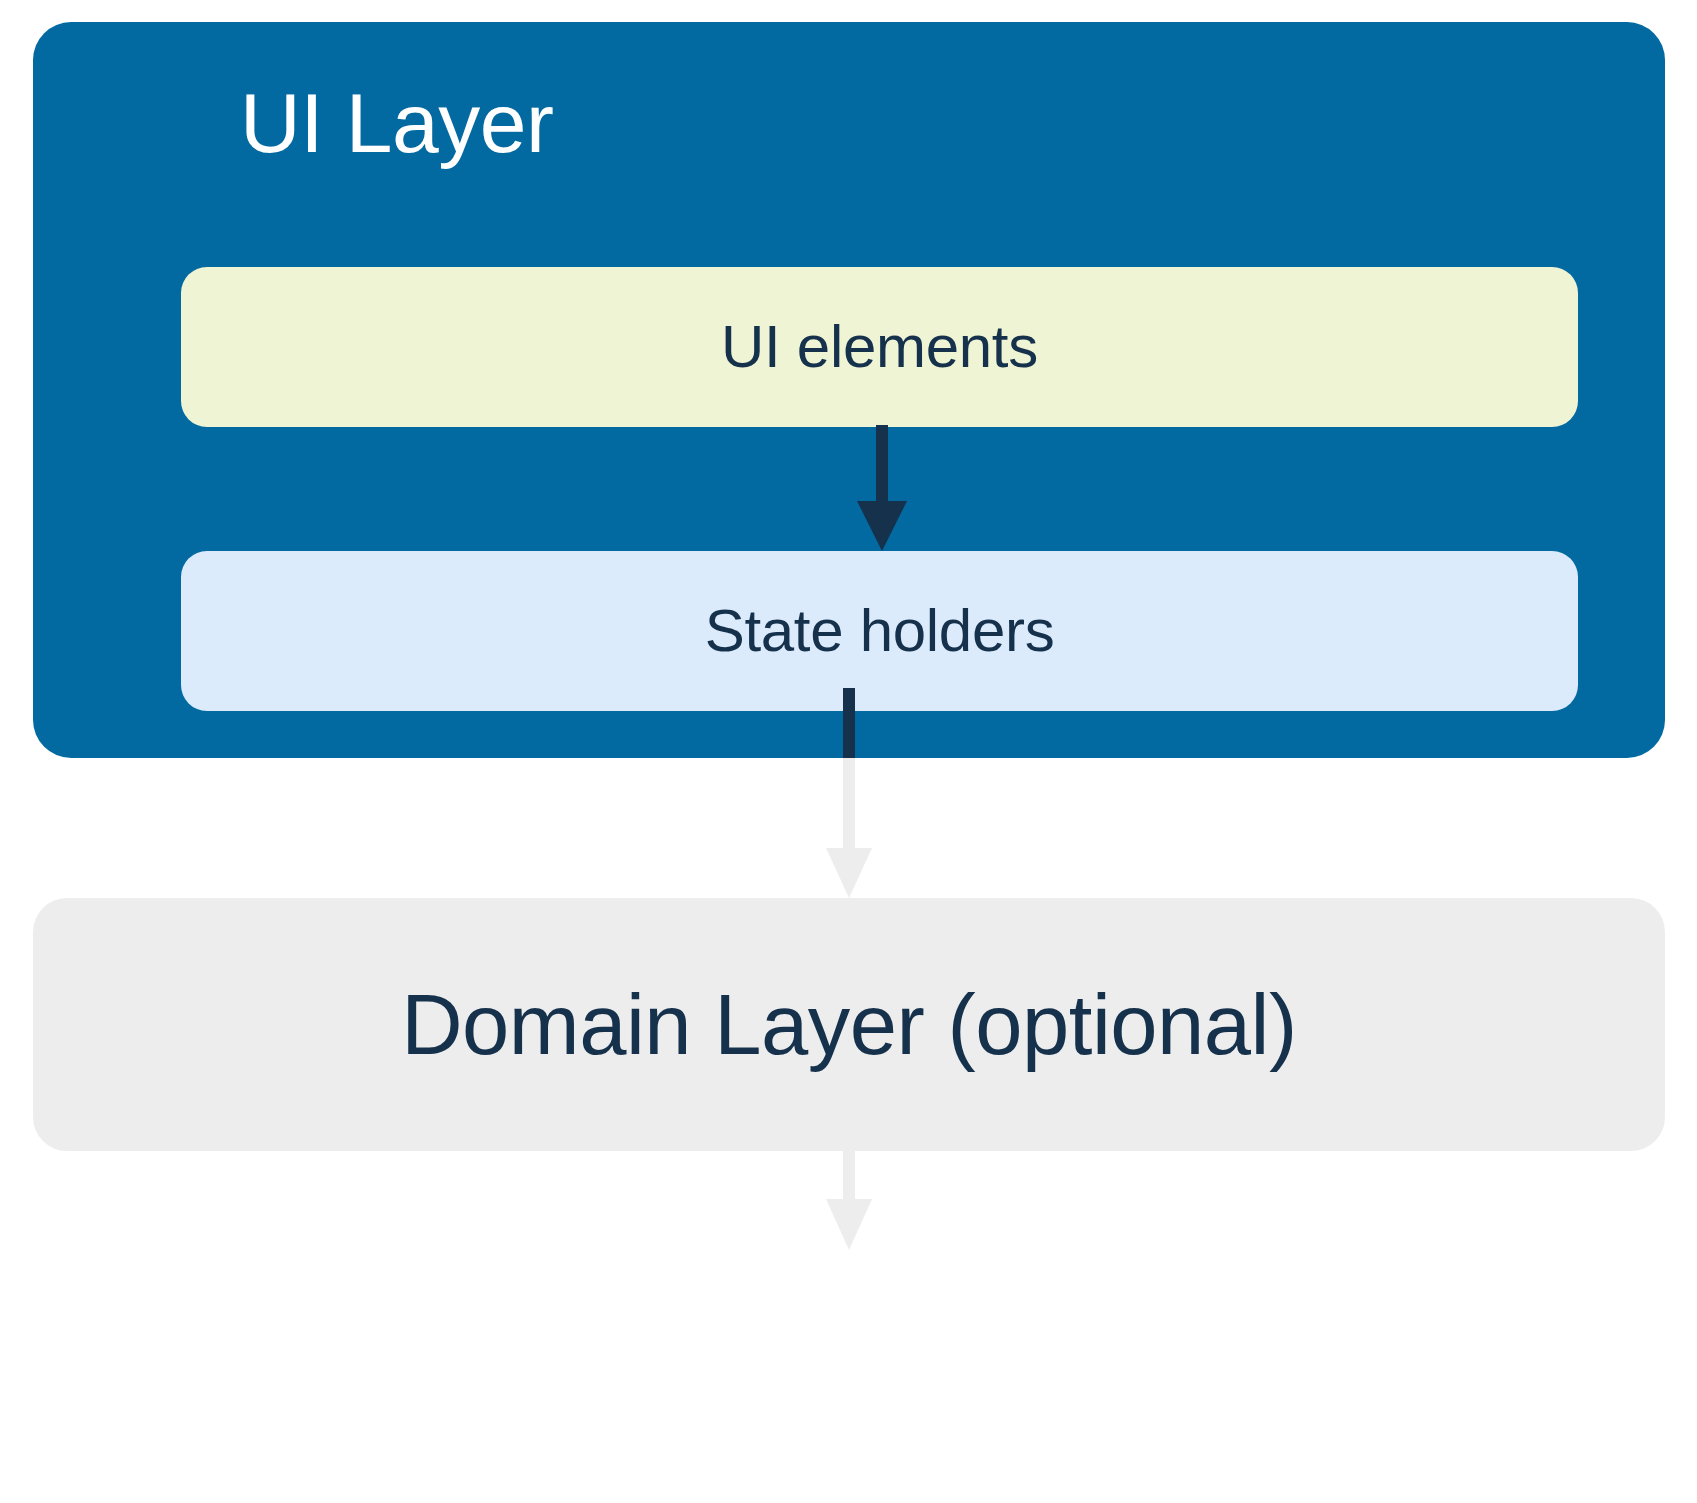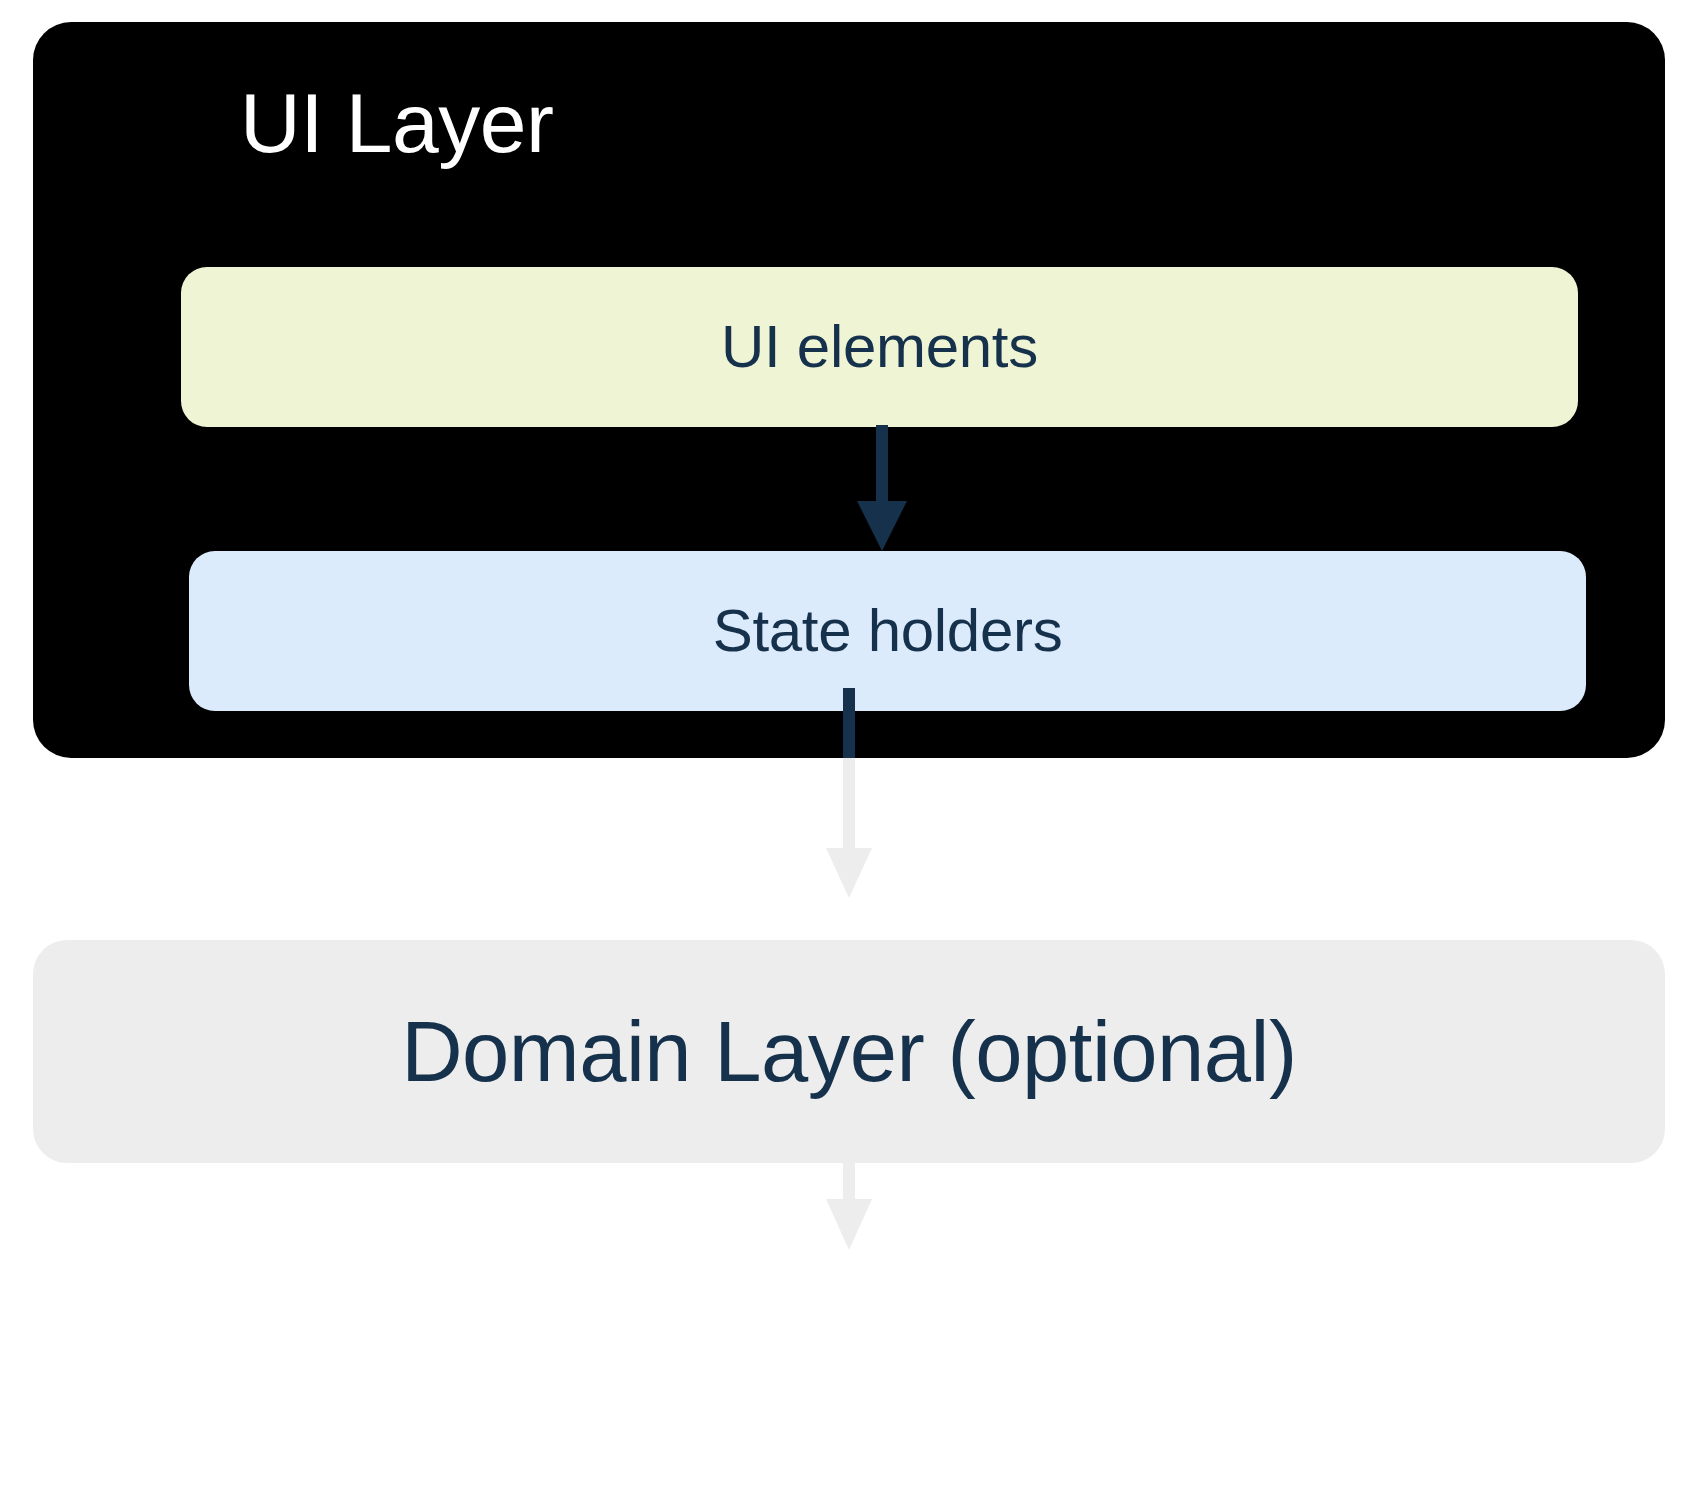--- a/index.html
+++ b/index.html
@@ -20,21 +20,21 @@
     overflow: hidden;
   }
 
   
   .ui-layer {
     position: absolute;
     left: 33px;
     top: 22px;
     width: 1632px;
     height: 736px;
-    background: #000000;
+    background: #0369a1;
     border-radius: 38px;
     box-sizing: border-box;
   }
   .ui-layer-title {
     position: absolute;
     left: 207px;
     top: 54px;
     font-size: 84px;
     line-height: 1.12;
     font-weight: 400;
@@ -63,21 +63,20 @@
     letter-spacing: -0.3px;
     white-space: nowrap;
   }
   #ui-elements-box {
     top: 245px;
     background: #EFF4D4;
   }
   #state-holders-box {
     top: 529px;
     background: #DCEBFB;
-    margin-left: 8px;
   }
 
   
   .layer-box {
     position: absolute;
     left: 33px;
     width: 1632px;
     border-radius: 34px;
     background: #EDEDED;
     display: flex;
@@ -87,22 +86,22 @@
   }
   .layer-box-label {
     font-size: 85px;
     line-height: 1.12;
     font-weight: 400;
     color: #15314B;
     letter-spacing: -0.5px;
     white-space: nowrap;
   }
   #domain-layer-box {
-    top: 940px;
-    height: 223px;
+    top: 898px;
+    height: 253px;
   }
   #data-layer-box {
     top: 1249px;
     height: 222px;
   }
 
   
   .arrow {
     position: absolute;
   }

